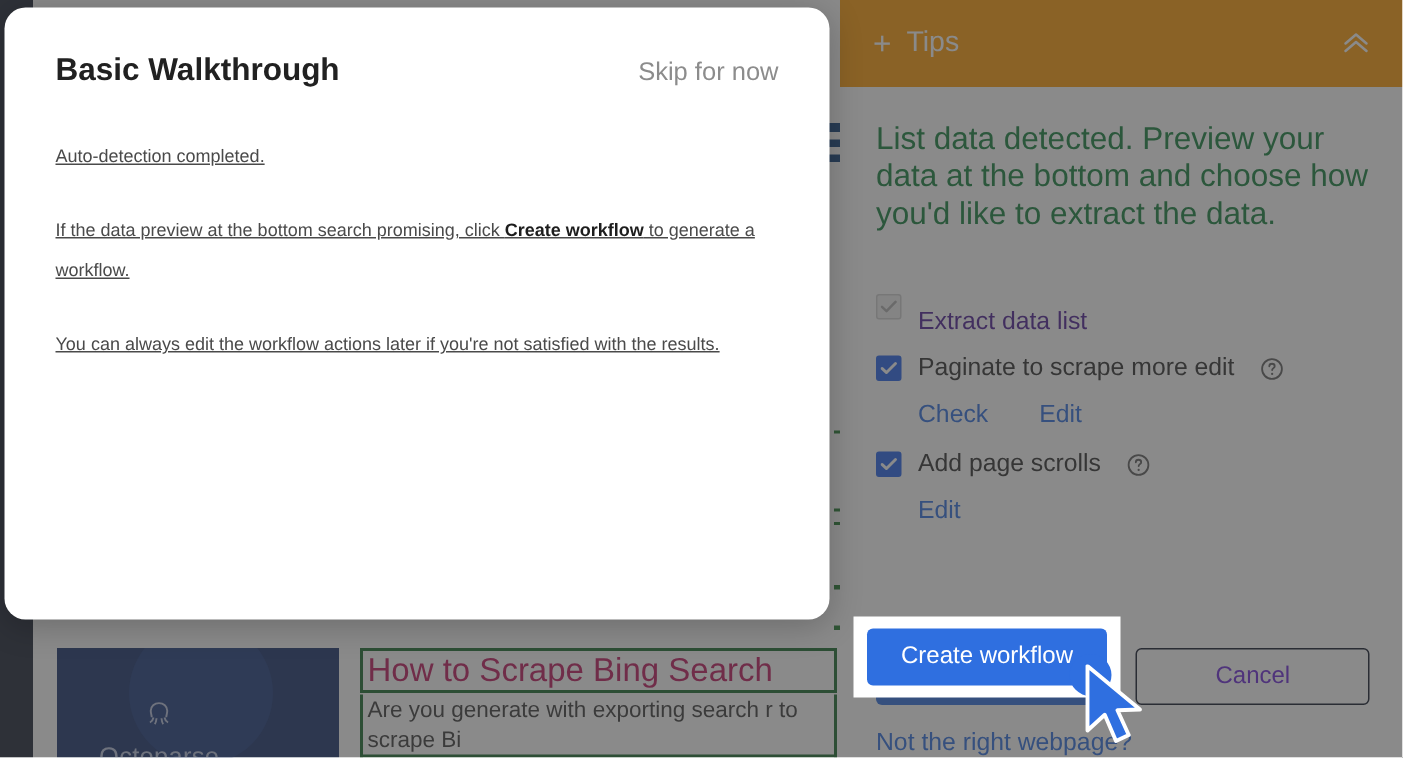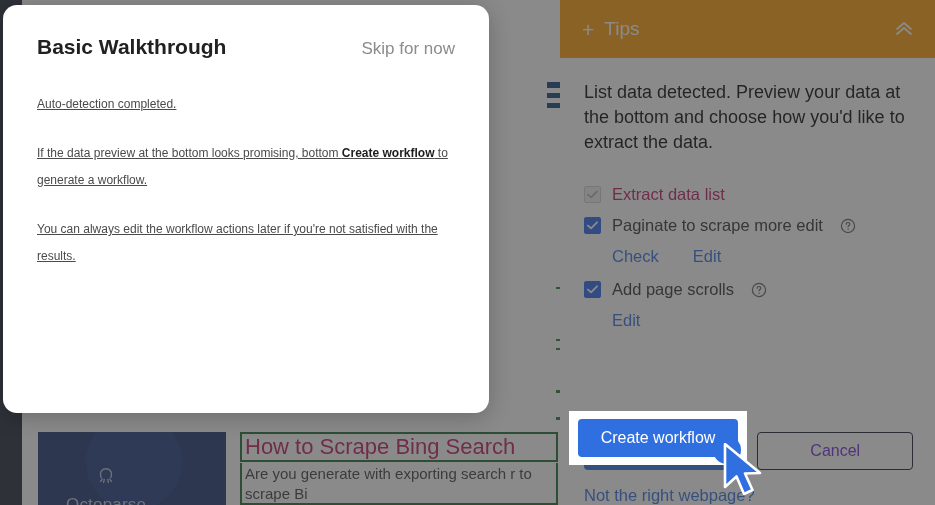--- a/index.html
+++ b/index.html
@@ -116,35 +116,35 @@
     color: #ffffff;
     flex: none;
   }
   .tips-header-left { display: flex; align-items: center; gap: 10px; flex: 1; }
   .tips-plus { font-size: 21px; line-height: 1; font-weight: 300; }
   .tips-title { font-size: 19px; }
   .tips-collapse { cursor: pointer; display: flex; align-items: center; }
 
   .tips-body { padding: 22px 22px 0 24px; flex: 1; }
   .tips-text {
-    font-size: 18px; line-height: 25px; color: #000000;
+    font-size: 21px; line-height: 25px; color: #15803d;
   }
 
   .tips-options { margin-top: 30px; }
   .opt-row { display: flex; align-items: center; gap: 11px; margin-bottom: 12px; }
   .cbox {
     width: 17px; height: 17px; flex: none;
     border-radius: 2px;
     display: flex; align-items: center; justify-content: center;
   }
   .cbox.checked { background: #2563eb; border: 1px solid #2563eb; }
   .cbox.disabled { background: #f0f0f0; border: 1px solid #cfcfcf; }
   .cbox svg { display: block; }
   .opt-label { font-size: 16.5px; color: #2e2e2e; }
-  .opt-label.muted { color: #be185d; }
+  .opt-label.muted { color: #4c1d95; margin-top: 20px; }
   .qmark { margin-left: 6px; display: flex; align-items: center; cursor: pointer; }
 
   .sub-links { display: flex; gap: 34px; padding-left: 28px; margin: 6px 0 14px 0; }
   .sub-link { font-size: 16.5px; color: #2f6fe0; cursor: pointer; }
 
   .tips-actions {
     display: flex; align-items: center; gap: 18px;
     padding: 0 22px 0 24px;
     margin-top: 6px;
   }
@@ -178,21 +178,21 @@
   .dim {
     position: absolute; inset: 0;
     background: rgba(60,60,60,0.60);
     z-index: 30;
   }
 
   
   .modal {
     position: absolute;
     left: 3px; top: 5px;
-    width: 486px; height: 408px;
+    width: 550px; height: 408px;
     background: #ffffff;
     border-radius: 14px;
     z-index: 50;
     padding: 30px 34px 0 34px;
     box-shadow: 0 4px 22px rgba(0,0,0,0.22);
   }
   .modal-head {
     display: flex; align-items: baseline; justify-content: space-between;
     margin-bottom: 32px;
   }
@@ -350,21 +350,21 @@
     <button class="btn btn-primary">Create workflow</button>
   </div>
 
   <div class="modal">
     <div class="modal-head">
       <span class="modal-title">Basic Walkthrough</span>
       <span class="modal-skip">Skip for now</span>
     </div>
     <p class="modal-p">Auto-detection completed.</p>
     <p class="modal-p">
-      <span>If the data preview at the bottom looks promising, bottom </span><b>Create workflow</b><span> to generate a workflow.</span>
+      <span>If the data preview at the bottom search promising, click </span><b>Create workflow</b><span> to generate a workflow.</span>
     </p>
     <p class="modal-p">You can always edit the workflow actions later if you're not satisfied with the results.</p>
   </div>
 
   <div class="ripple"></div>
   <svg class="cursor" width="46" height="56" viewBox="0 0 46 56">
     <path d="M3 1 L3 44 L14.5 33.5 L22 51 L30.5 47 L23 30.5 L38 30 Z" fill="#2f6fe0" stroke="#ffffff" stroke-width="2.6" stroke-linejoin="round"></path>
   </svg>
 
 </div>

